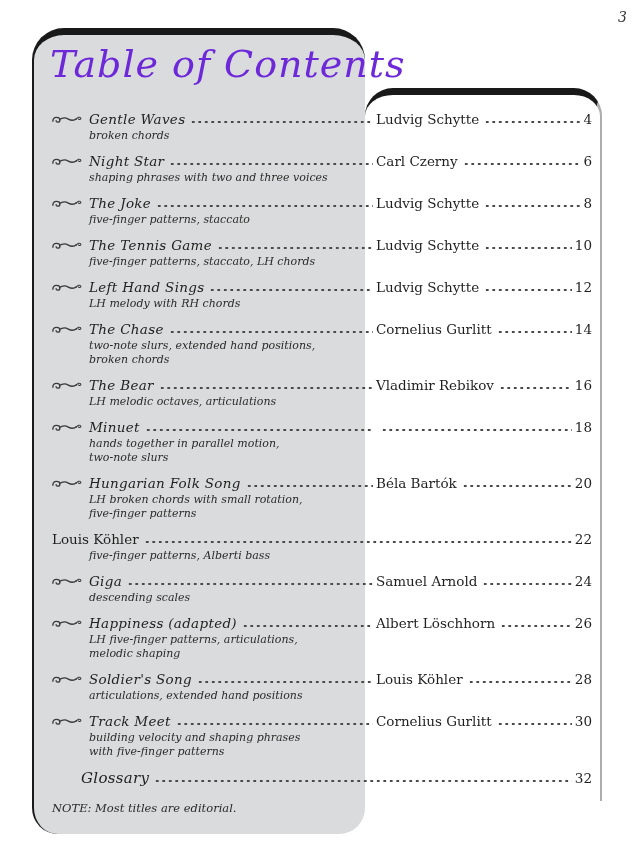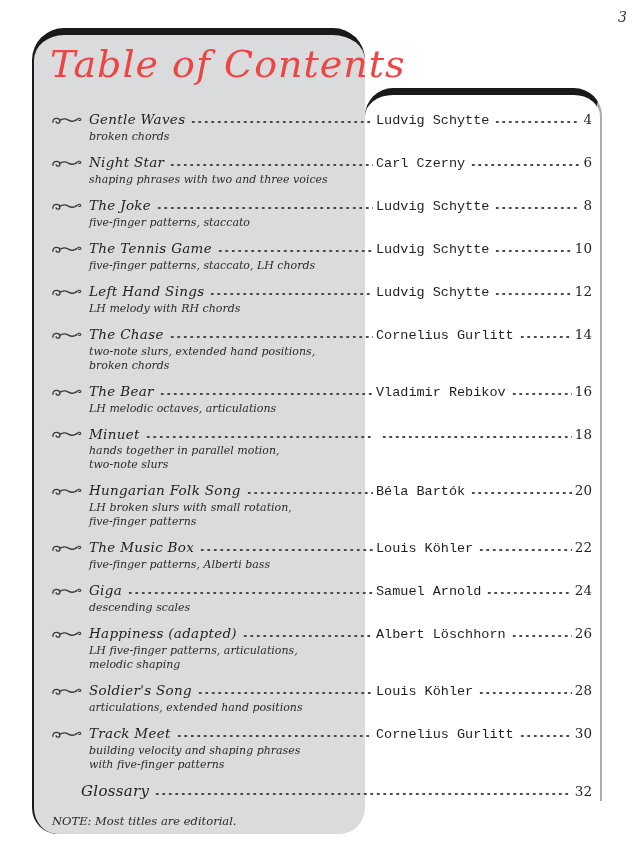--- a/index.html
+++ b/index.html
@@ -18,40 +18,40 @@
     border-radius:32px 32px 26px 26px;
   }
   .white-panel{
     position:absolute;left:365px;top:88px;width:237px;height:713px;
     box-sizing:border-box;background:#ffffff;
     border-top:7px solid #191919;border-right:2px solid #adadad;
     border-radius:28px 28px 0 0;
   }
   .heading{
     position:absolute;left:50px;top:42px;
-    font-style:italic;font-size:38px;letter-spacing:1px;color:#ef4444;
+    font-style:italic;font-size:38px;letter-spacing:1px;color:#6d28d9;
     white-space:nowrap;
   }
   .toc{position:absolute;left:52px;top:103px;width:540px;}
   .entry{margin-bottom:10px;}
   .entry-row{display:flex;margin-top:8px;}
   .col1{display:flex;align-items:baseline;width:324px;box-sizing:border-box;}
   .col2{display:flex;align-items:baseline;flex:1;min-width:0;}
   .orn{width:30px;flex:0 0 30px;margin-right:7px;align-self:center;}
   .orn svg{display:block;}
   .title{
     font-style:italic;font-size:13.5px;line-height:17px;
     letter-spacing:0.3px;white-space:nowrap;color:#222;
   }
   .dots{
     flex:1 1 auto;height:4px;margin:0 3px 0 5px;
     background-image:radial-gradient(circle, #4a4a4a 1.1px, rgba(0,0,0,0) 1.4px);
     background-size:6.5px 4px;background-repeat:repeat-x;background-position:0 50%;
   }
-  .composer{font-size:13.5px;line-height:17px;white-space:nowrap;color:#1f1f1f;font-family:Liberation Mono, monospace;}
+  .composer{font-size:13.5px;line-height:17px;white-space:nowrap;color:#1f1f1f;}
   .pg{font-size:13.5px;line-height:17px;color:#1f1f1f;}
   .subtitle{
     margin:1px 0 0 37px;font-style:italic;font-size:11px;line-height:14px;
     white-space:pre-line;color:#2a2a2a;
   }
   .glossary-row{display:flex;align-items:baseline;margin-top:8px;}
   .glossary-label{font-style:italic;font-size:15px;letter-spacing:0.3px;white-space:nowrap;color:#222;margin-left:29px;}
   .note{margin-top:14px;font-style:italic;font-size:11.5px;color:#2a2a2a;}
 </style>
 </head>
@@ -255,37 +255,26 @@
           </span>
         <span class="title">Hungarian Folk Song</span>
         <span class="dots"></span>
       </div>
       <div class="col2">
         <span class="composer">Béla Bartók</span>
         <span class="dots"></span>
         <span class="pg">20</span>
       </div>
     </div>
-    <div class="subtitle">LH broken slurs with small rotation,
+    <div class="subtitle">LH broken chords with small rotation,
 five-finger patterns</div>
   </div>
 
   <div class="entry">
     <div class="entry-row">
-      <div class="col1">
-        <span class="orn">
-            <svg viewBox="0 0 34 12" width="30" height="11">
-              <path d="M1 8 Q1 3.5 5 3.5 Q9 3.5 9 6.5 Q9 9 6.5 9 Q4.6 9 4.6 7.2" fill="none" stroke="#3a3a3a" stroke-width="1.5" stroke-linecap="round"></path>
-              <path d="M8.5 6 Q13.5 2.5 18.5 5.5 Q23.5 8.5 28 5" fill="none" stroke="#3a3a3a" stroke-width="1.5" stroke-linecap="round"></path>
-              <path d="M27.2 5.5 Q30.5 2.2 32.3 4 Q33.4 5.4 31.6 6 Q30.2 6.4 30.2 5.2" fill="none" stroke="#3a3a3a" stroke-width="1.2" stroke-linecap="round"></path>
-            </svg>
-          </span>
-        <span class="title">The Music Box</span>
-        <span class="dots"></span>
-      </div>
       <div class="col2">
         <span class="composer">Louis Köhler</span>
         <span class="dots"></span>
         <span class="pg">22</span>
       </div>
     </div>
     <div class="subtitle">five-finger patterns, Alberti bass</div>
   </div>
 
   <div class="entry">

